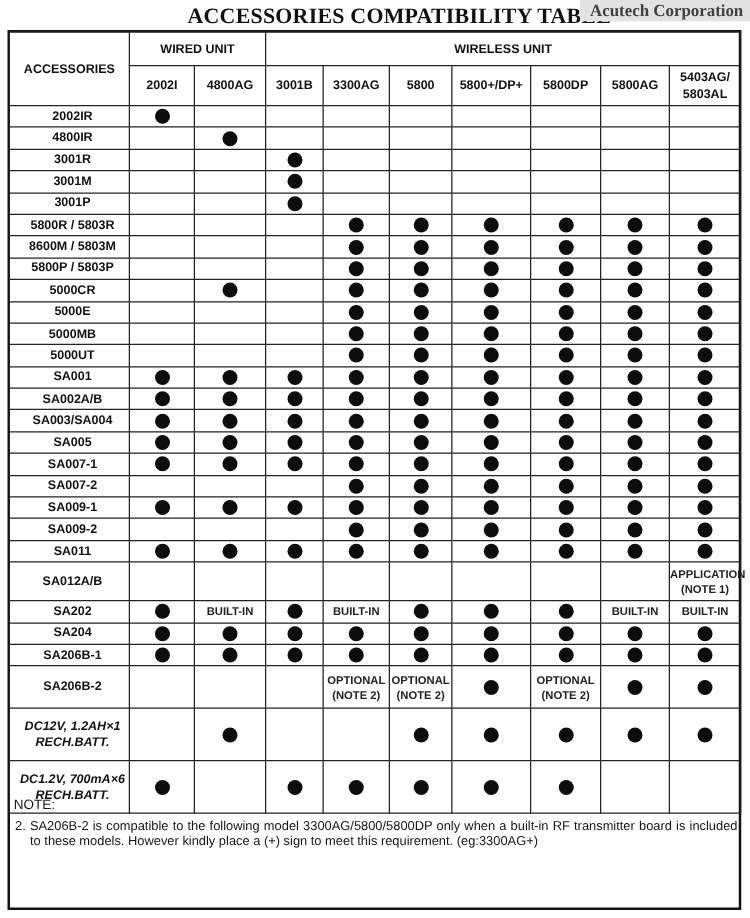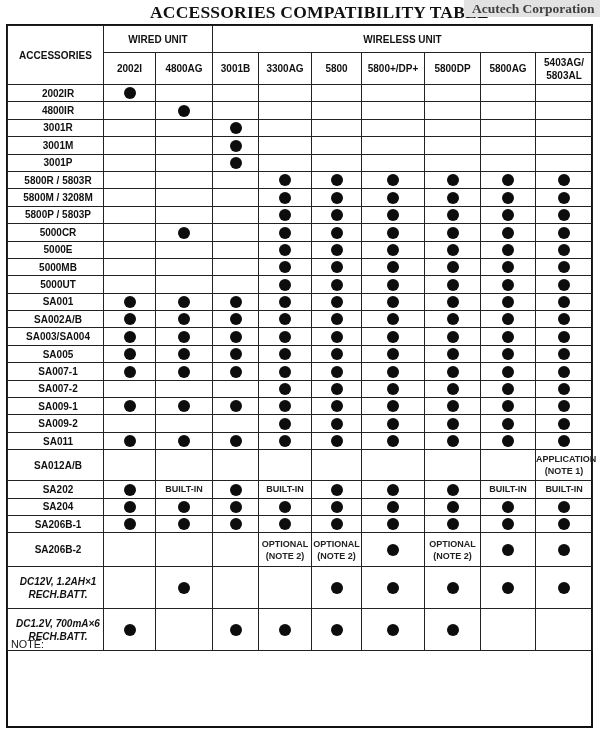--- a/index.html
+++ b/index.html
@@ -128,21 +128,21 @@
         <td></td>
         <td></td>
         <td><span class="dot"></span></td>
         <td><span class="dot"></span></td>
         <td><span class="dot"></span></td>
         <td><span class="dot"></span></td>
         <td><span class="dot"></span></td>
         <td><span class="dot"></span></td>
       </tr>
       <tr class="r">
-        <td class="acc">5800M / 3208M</td>
+        <td class="acc">8600M / 5803M</td>
         <td></td>
         <td></td>
         <td></td>
         <td><span class="dot"></span></td>
         <td><span class="dot"></span></td>
         <td><span class="dot"></span></td>
         <td><span class="dot"></span></td>
         <td><span class="dot"></span></td>
         <td><span class="dot"></span></td>
       </tr>
@@ -396,13 +396,14 @@
         <td><span class="dot"></span></td>
         <td><span class="dot"></span></td>
         <td></td>
         <td></td>
       </tr>
     </tbody>
 </table>
 
 <div class="notes">
   <div class="nh">NOTE:</div>
+  <div class="ni">2. SA206B-2 is compatible to the following model 3300AG/5800/5800DP only when a built-in RF transmitter board is included to these models.   However kindly place a (+) sign to meet this requirement. (eg:3300AG+)</div>
 </div>
 
 </body></html>

